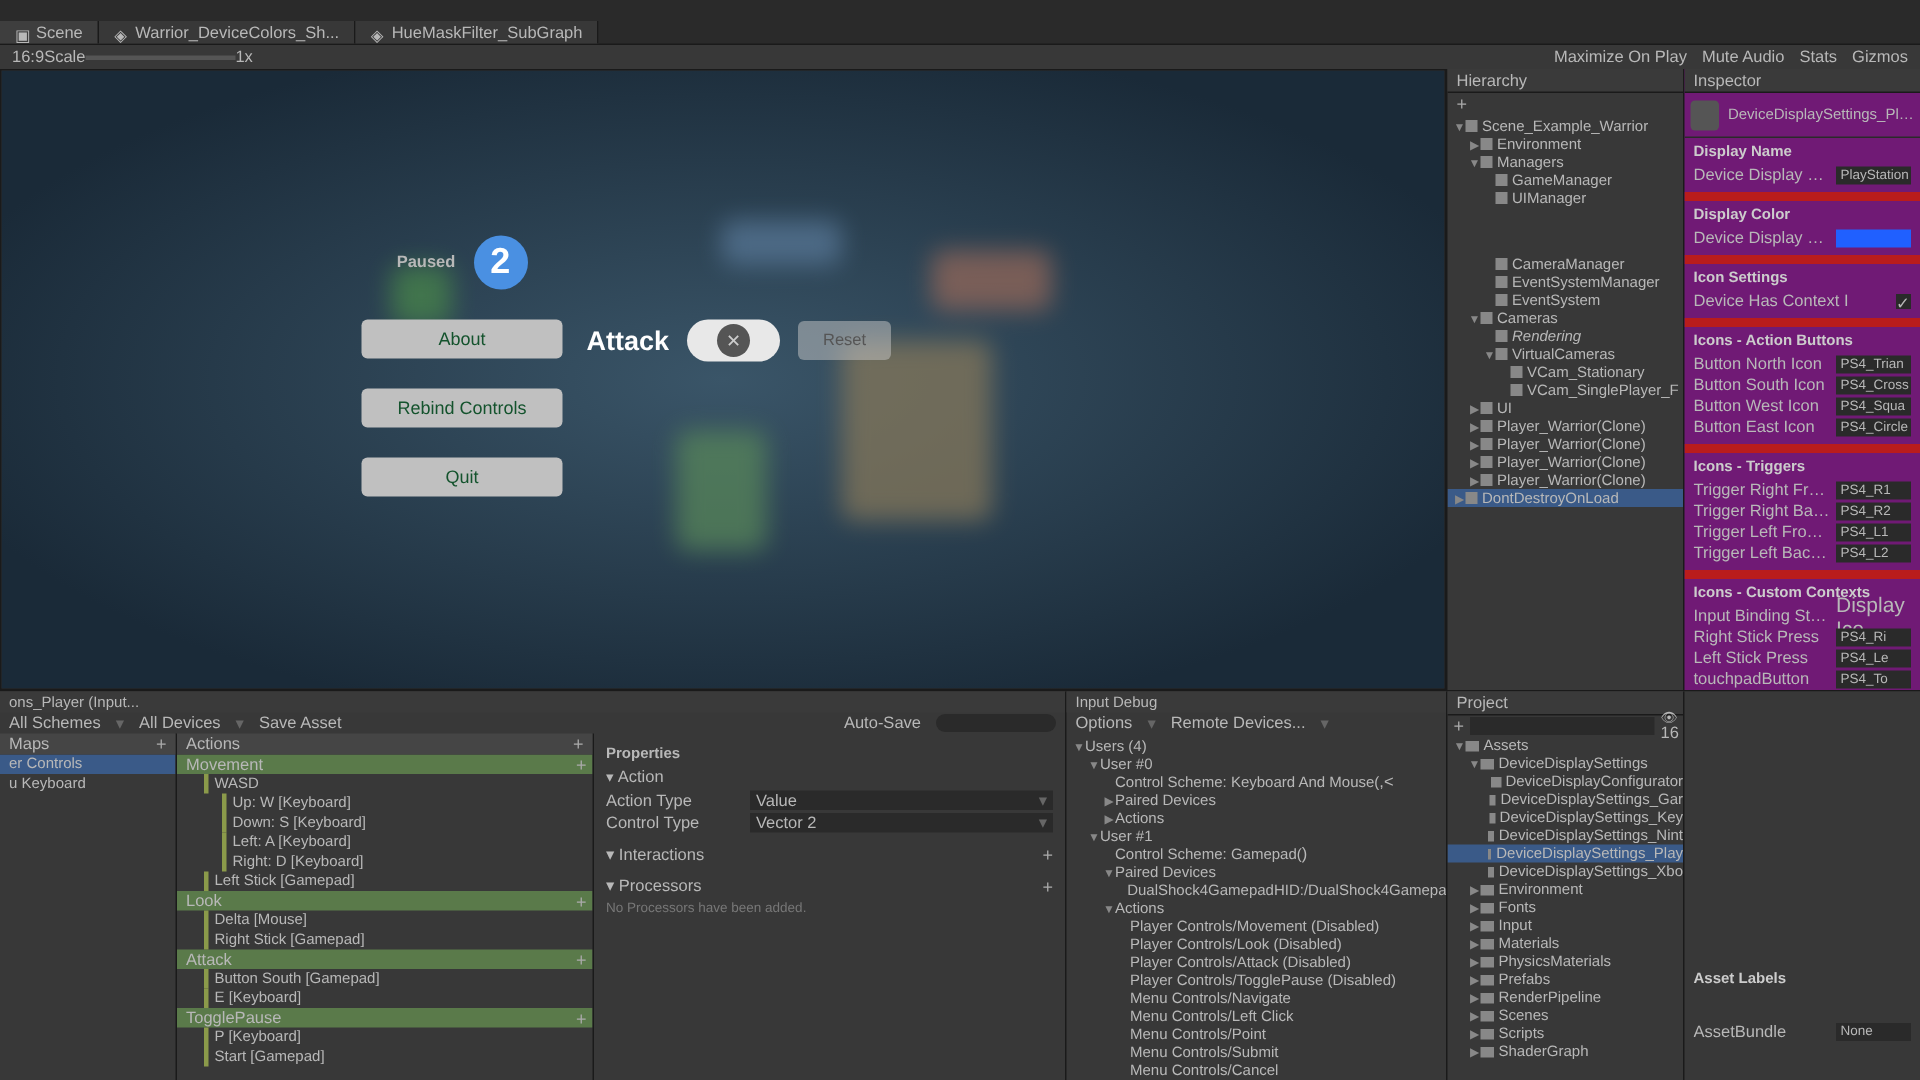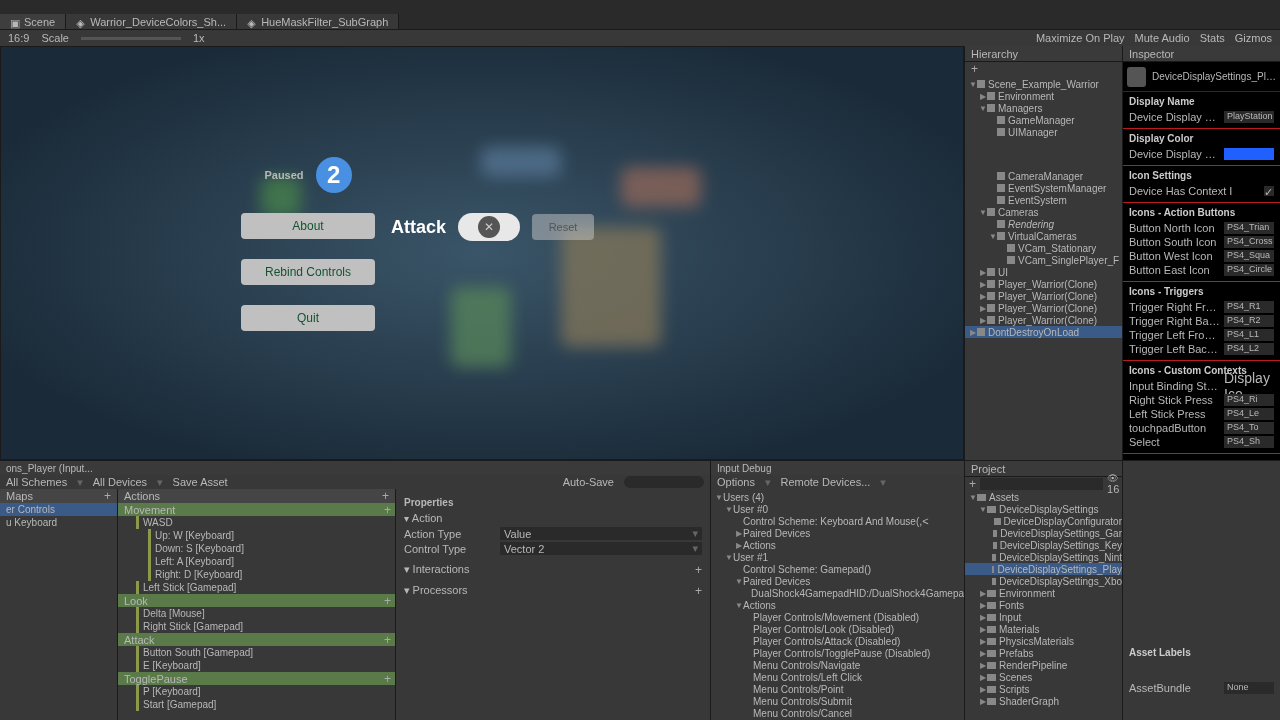--- a/index.html
+++ b/index.html
@@ -2,21 +2,21 @@
 <html><head>
 <meta charset="utf-8">
 <style>
 *{margin:0;padding:0;box-sizing:border-box;font-family:Arial,sans-serif;font-size:11px;color:#b8b8b8;user-select:none}
 body{background:#383838;width:1280px;height:720px;overflow:hidden;position:relative}
 .toolbar-top{height:14px;background:#2a2a2a;display:flex;align-items:center;padding:0 8px;font-size:10px;color:#888}
 .tab-bar{height:16px;background:#2a2a2a;display:flex;border-bottom:1px solid #1a1a1a}
 .tab{padding:1px 10px;background:#383838;border-right:1px solid #1a1a1a;display:flex;align-items:center;gap:4px;font-size:10px}
 .tab.active{background:#3e3e3e}
 .icon-s{width:10px;height:10px;display:inline-block}
-.scene-controls{height:16px;background:#383838;display:flex;align-items:center;padding:0 8px;gap:12px;font-size:10px;color:#aaa}
+.scene-controls{height:16px;background:#383838;display:flex;align-items:center;padding:0 8px;font-size:10px;color:#aaa}
 .scene-controls-right{margin-left:auto;display:flex;gap:10px}
 .main-area{display:flex;height:414px}
 .scene-view{flex:1;background:#1a3a52;position:relative;background:radial-gradient(ellipse at 50% 50%,#3a5568 0%,#1a2a38 80%);border:1px solid #1a1a1a}
 .scene-blur{position:absolute;inset:0;filter:blur(8px);opacity:0.7}
 .blur-shape{position:absolute;border-radius:8px}
 .pause-menu{position:absolute;left:240px;top:110px;display:flex;gap:16px}
 .pause-left{display:flex;flex-direction:column;align-items:center}
 .pause-title{font-size:42px;font-weight:bold;color:#fff;display:flex;align-items:center;gap:12px;margin-bottom:20px}
 .pause-badge{width:36px;height:36px;border-radius:50%;background:#4a90e2;color:#fff;display:flex;align-items:center;justify-content:center;font-size:24px;font-weight:bold}
 .menu-btn{width:134px;height:26px;background:#c0c0c0;color:#14532d;border-radius:4px;display:flex;align-items:center;justify-content:center;margin-bottom:20px;font-size:12px}
@@ -27,25 +27,25 @@
 .rebind-x{width:22px;height:22px;border-radius:50%;background:#555;color:#ccc;display:flex;align-items:center;justify-content:center;font-size:12px}
 .reset-btn{width:62px;height:26px;background:rgba(200,200,200,0.5);color:#555;border-radius:4px;display:flex;align-items:center;justify-content:center;font-size:11px}
 .hierarchy{width:158px;background:#383838;border-left:1px solid #1a1a1a;display:flex;flex-direction:column}
 .panel-hdr{height:16px;background:#3a3a3a;display:flex;align-items:center;padding:0 6px;font-size:10px;border-bottom:1px solid #1a1a1a}
 .hier-add{height:14px;display:flex;align-items:center;padding:0 6px;font-size:10px;color:#aaa}
 .tree{flex:1;overflow:auto;padding:2px 0}
 .tree-item{height:12px;display:flex;align-items:center;font-size:10px;padding-left:4px;white-space:nowrap}
 .tree-item.sel{background:#3a5a88}
 .tri{width:8px;display:inline-block;text-align:center;font-size:8px;color:#888}
 .cube{width:8px;height:8px;background:#888;margin-right:3px;display:inline-block}
-.inspector{width:158px;background:#000000;border-left:1px solid #1a1a1a;overflow:hidden}
+.inspector{width:158px;background:#701a75;border-left:1px solid #1a1a1a;overflow:hidden}
 .insp-hdr{height:30px;display:flex;align-items:center;padding:4px;gap:6px;border-bottom:1px solid #2a2a2a}
 .insp-icon{width:20px;height:20px;background:#555;border-radius:3px}
 .insp-title{font-size:10px;overflow:hidden;text-overflow:ellipsis;white-space:nowrap}
-.insp-section{padding:4px 6px;border-bottom:1px solid #b91c1c}
+.insp-section{padding:4px 6px;border-bottom:6px solid #b91c1c}
 .insp-sec-title{font-size:10px;font-weight:bold;color:#ccc;margin-bottom:3px}
 .insp-row{display:flex;align-items:center;height:14px;font-size:9px;gap:4px}
 .insp-label{flex:1;overflow:hidden;white-space:nowrap;text-overflow:ellipsis}
 .insp-val{width:50px;height:12px;background:#2a2a2a;padding:0 3px;font-size:9px;overflow:hidden;white-space:nowrap}
 .color-swatch{width:50px;height:12px;background:#2060ff}
 .check{width:10px;height:10px;background:#2a2a2a;display:inline-block}
 .bottom-area{display:flex;height:260px;border-top:1px solid #1a1a1a}
 .input-panel{flex:1;display:flex;flex-direction:column;background:#383838}
 .input-hdr{height:14px;background:#3a3a3a;display:flex;align-items:center;padding:0 6px;font-size:10px}
 .input-toolbar{height:14px;display:flex;align-items:center;padding:0 6px;gap:10px;font-size:10px;color:#aaa}
@@ -336,20 +336,21 @@
             </div>
           </div>
         <div class="prop-add">
             <span>▾ <span>Interactions</span></span>
             <span class="plus">+</span>
           </div>
         <div class="prop-add">
             <span>▾ <span>Processors</span></span>
             <span class="plus">+</span>
           </div>
+        <div class="prop-note">No Processors have been added.</div>
       </div>
     </div>
   </div>
 
   <div class="debug-panel">
     <div class="input-hdr">Input Debug</div>
     <div class="input-toolbar">
       <span>Options</span>
         <span style="color:#666">▾</span>
       <span>Remote Devices...</span>

